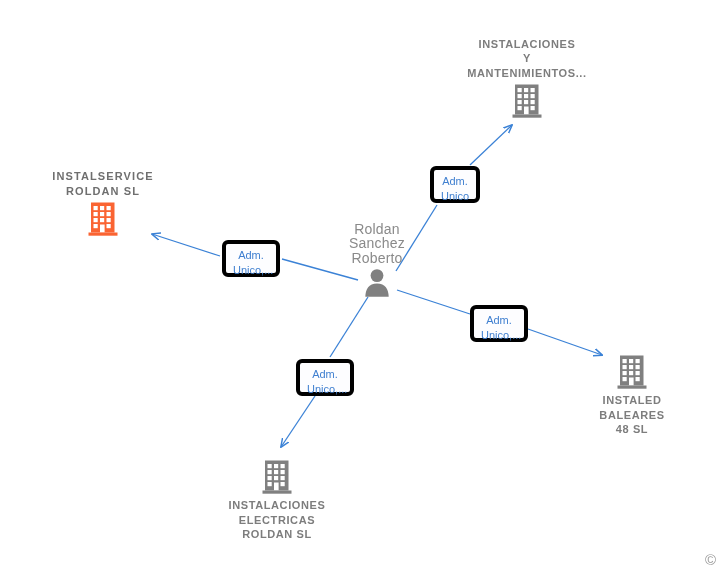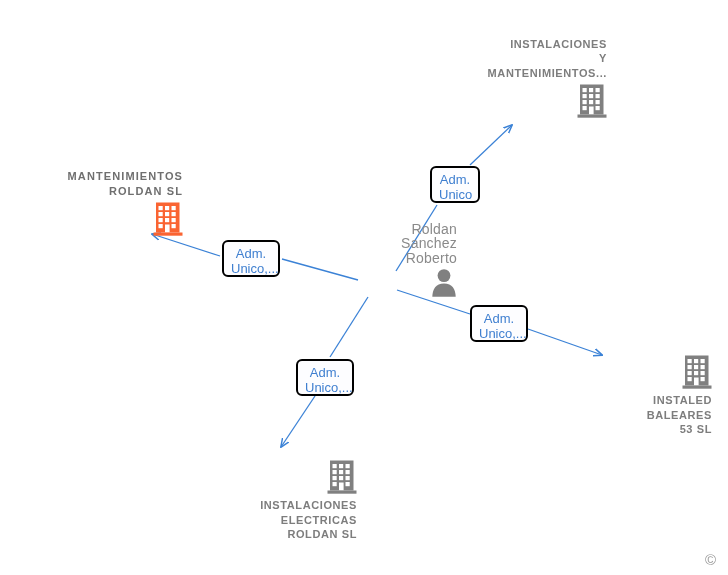--- a/index.html
+++ b/index.html
@@ -24,21 +24,21 @@
     top: 0;
     width: 728px;
     height: 575px;
   }
 
   
   .node {
     position: absolute;
     width: 160px;
     margin-left: -80px;
-    text-align: right;
+    text-align: center;
     z-index: 3;
   }
   .node-label {
     font-size: 11px;
     line-height: 14.5px;
     color: #8c8c8c;
     letter-spacing: 0.6px;
     white-space: pre-line;
   }
   .node-label.company {
@@ -63,25 +63,25 @@
   .icon-wrap svg { display: inline-block; }
 
   
   .node.label-top .icon-wrap { margin-top: 3px; }
   .node.label-bottom .icon-wrap { margin-bottom: 3px; }
 
   
   .chip {
     position: absolute;
     box-sizing: border-box;
-    border: 2px solid #000000;
+    border: 4px solid #000000;
     border-radius: 6px;
     background: #fdfdff;
     color: #3f7fd0;
-    font-size: 13px;
+    font-size: 11px;
     line-height: 15px;
     text-align: center;
     padding: 4px 7px 5px 7px;
     white-space: pre-line;
     z-index: 4;
   }
 
   
   #watermark {
     position: absolute;
@@ -128,21 +128,21 @@
         <path d="M470 165 L 512 125" marker-end="url(#arrowBlue)"></path>
         <path d="M397 290 L 470 314"></path>
         <path d="M528 329 L 602 355" marker-end="url(#arrowBlue)"></path>
         <path d="M368 297 L 330 357"></path>
         <path d="M315 396 L 281 447" marker-end="url(#arrowBlue)"></path>
       </g>
   </svg>
 
   <div id="nodes-layer">
       <div class="node label-top" style="left: 103px; top: 169px;">
-        <div class="node-label company focal">MANTENIMIENTOS
+        <div class="node-label company focal">INSTALSERVICE
 ROLDAN  SL</div>
         <span class="icon-wrap"><svg width="30" height="36" viewBox="0 0 30 36" xmlns="http://www.w3.org/2000/svg">
             <rect x="3" y="1.5" width="23.5" height="30" fill="#fa6432"></rect>
             <rect x="5.5" y="5" width="4.2" height="4.2" fill="#ffffff"></rect>
             <rect x="12" y="5" width="4.2" height="4.2" fill="#ffffff"></rect>
             <rect x="18.5" y="5" width="4.2" height="4.2" fill="#ffffff"></rect>
             <rect x="5.5" y="11" width="4.2" height="4.2" fill="#ffffff"></rect>
             <rect x="12" y="11" width="4.2" height="4.2" fill="#ffffff"></rect>
             <rect x="18.5" y="11" width="4.2" height="4.2" fill="#ffffff"></rect>
             <rect x="5.5" y="17" width="4.2" height="4.2" fill="#ffffff"></rect>
@@ -196,21 +196,21 @@
             <rect x="5.5" y="17" width="4.2" height="4.2" fill="#ffffff"></rect>
             <rect x="12" y="17" width="4.2" height="4.2" fill="#ffffff"></rect>
             <rect x="18.5" y="17" width="4.2" height="4.2" fill="#ffffff"></rect>
             <rect x="5.5" y="23" width="4.2" height="4.2" fill="#ffffff"></rect>
             <rect x="18.5" y="23" width="4.2" height="4.2" fill="#ffffff"></rect>
             <rect x="12.0" y="23.5" width="4.6" height="8" fill="#ffffff"></rect>
             <rect x="0.5" y="31.5" width="29" height="3.2" fill="#808080"></rect>
           </svg></span>
         <div class="node-label company">INSTALED
 BALEARES
-53  SL</div>
+48  SL</div>
       </div>
       <div class="node label-bottom" style="left: 277px; top: 459px;">
         <span class="icon-wrap"><svg width="30" height="36" viewBox="0 0 30 36" xmlns="http://www.w3.org/2000/svg">
             <rect x="3" y="1.5" width="23.5" height="30" fill="#808080"></rect>
             <rect x="5.5" y="5" width="4.2" height="4.2" fill="#ffffff"></rect>
             <rect x="12" y="5" width="4.2" height="4.2" fill="#ffffff"></rect>
             <rect x="18.5" y="5" width="4.2" height="4.2" fill="#ffffff"></rect>
             <rect x="5.5" y="11" width="4.2" height="4.2" fill="#ffffff"></rect>
             <rect x="12" y="11" width="4.2" height="4.2" fill="#ffffff"></rect>
             <rect x="18.5" y="11" width="4.2" height="4.2" fill="#ffffff"></rect>

